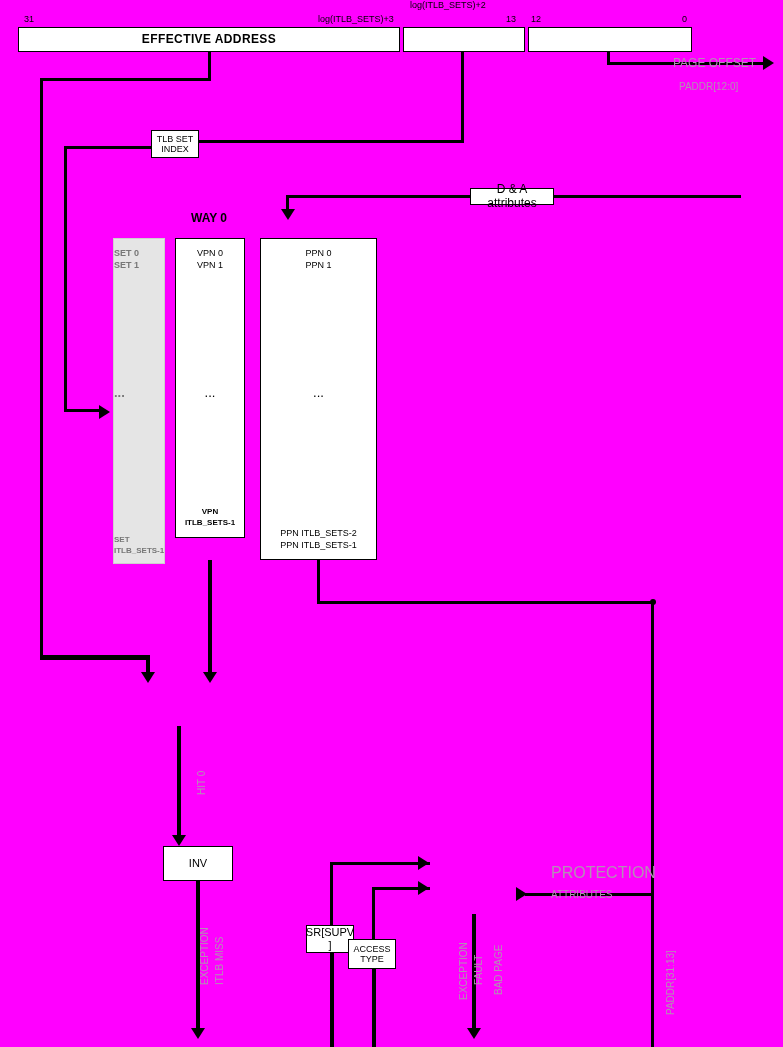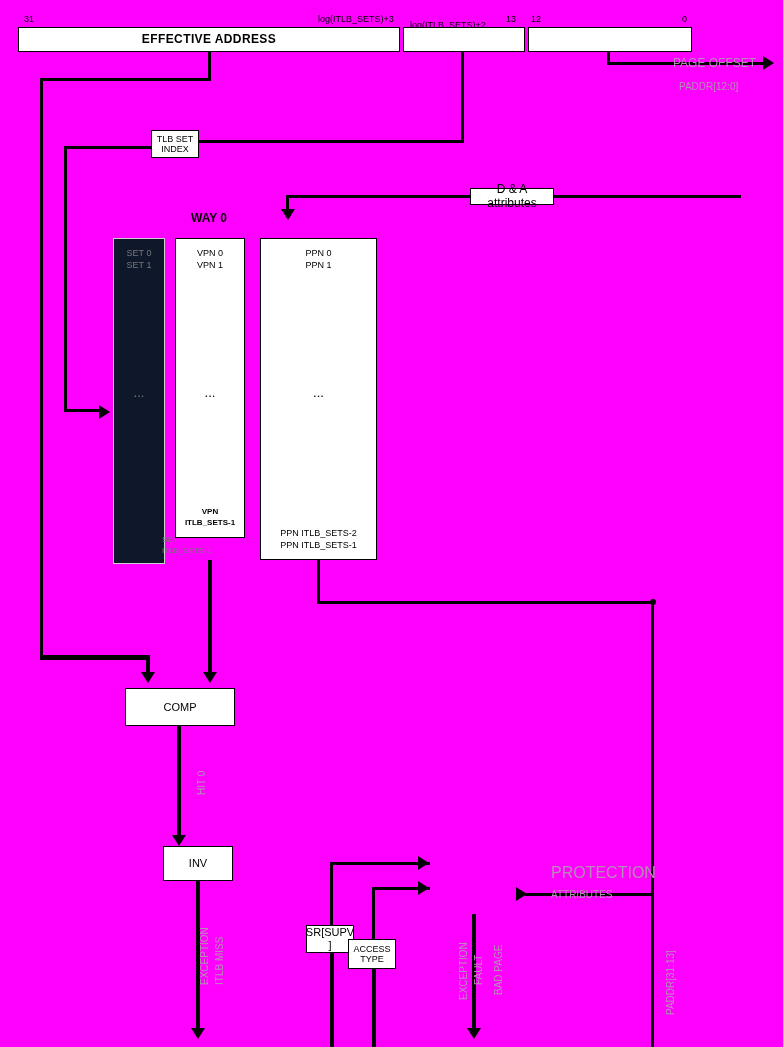--- a/index.html
+++ b/index.html
@@ -77,41 +77,42 @@
     font-size: 9px;
     color: #000000;
     text-align: center;
   }
   .cell-stack .top { position: absolute; top: 8px; left: 0; right: 0; line-height: 1.35; }
   .cell-stack .mid { position: absolute; top: 146px; left: 0; right: 0; font-size: 13px; }
   .cell-stack .bot { position: absolute; bottom: 8px; left: 0; right: 0; line-height: 1.35; }
   .setcol {
     position: absolute;
     border: 1px solid #cfcfcf;
-    background: #0f172a;
+    background: #e5e5e5;
     box-sizing: border-box;
     font-size: 9px;
     color: #777777;
-    text-align: center;
+    text-align: left;
+    font-weight: bold;
   }
   .setcol .top { position: absolute; top: 8px; left: 0; right: 0; line-height: 1.35; }
   .setcol .mid { position: absolute; top: 146px; left: 0; right: 0; font-size: 13px; }
-  .setcol .bot { position: absolute; bottom: 6px; left: 0; right: 0; line-height: 1.35; padding-left: 48px; }
+  .setcol .bot { position: absolute; bottom: 6px; left: 0; right: 0; line-height: 1.35; }
   .shadowtext { color: #b38fb3; }
   .ea-label { font-weight: bold; font-size: 12px; letter-spacing: 0.4px; }
   .tiny { font-size: 8px; }
 </style>
 </head>
 <body>
 
 <div id="stage">
 
   <div class="plain" style="left:24px; top:14px;">31</div>
   <div class="plain" style="left:318px; top:14px;">log(ITLB_SETS)+3</div>
-  <div class="plain" style="left:410px; top:20px;">log(ITLB_SETS)+2</div>
+  <div class="plain" style="left:410px; top:0;">log(ITLB_SETS)+2</div>
   <div class="plain" style="left:506px; top:14px;">13</div>
   <div class="plain" style="left:531px; top:14px;">12</div>
   <div class="plain" style="left:682px; top:14px;">0</div>
 
   <div class="box ea-label" style="left:18px; top:27px; width:382px; height:25px;">EFFECTIVE ADDRESS</div>
   <div class="box" style="left:403px; top:27px; width:122px; height:25px;"></div>
   <div class="box" style="left:528px; top:27px; width:164px; height:25px;"></div>
 
   <div class="line" style="left:607px; top:52px; width:3px; height:13px;"></div>
 
@@ -175,21 +176,20 @@
   <div class="line" style="left:317px; top:601px; width:337px; height:3px;"></div>
   <div class="dot" style="left:650px; top:599px;"></div>
   <div class="line" style="left:651px; top:601px; width:3px; height:446px;"></div>
   <div class="vtext shadowtext" style="left:665px; top:1015px; font-size:10px;">PADDR[31:13]</div>
 
   <div class="line" style="left:525px; top:893px; width:128px; height:3px;"></div>
   <div class="arrow-r" style="left:516px; top:887px;"></div>
   <div class="plain shadowtext" style="left:551px; top:864px; font-size:16px;">PROTECTION</div>
   <div class="plain shadowtext" style="left:551px; top:889px; font-size:10px;">ATTRIBUTES</div>
 
-  <div class="box" style="left:125px; top:688px; width:110px; height:38px;">COMP</div>
 
   <div class="line" style="left:177px; top:726px; width:4px; height:112px;"></div>
   <div class="arrow-d" style="left:172px; top:835px;"></div>
   <div class="vtext shadowtext" style="left:196px; top:795px; font-size:10px;">HIT 0</div>
 
   <div class="box" style="left:163px; top:846px; width:70px; height:35px;">INV</div>
 
   <div class="line" style="left:196px; top:881px; width:4px; height:150px;"></div>
   <div class="arrow-d" style="left:191px; top:1028px;"></div>
   <div class="vtext shadowtext" style="left:214px; top:985px; font-size:10px;">ITLB MISS</div>

